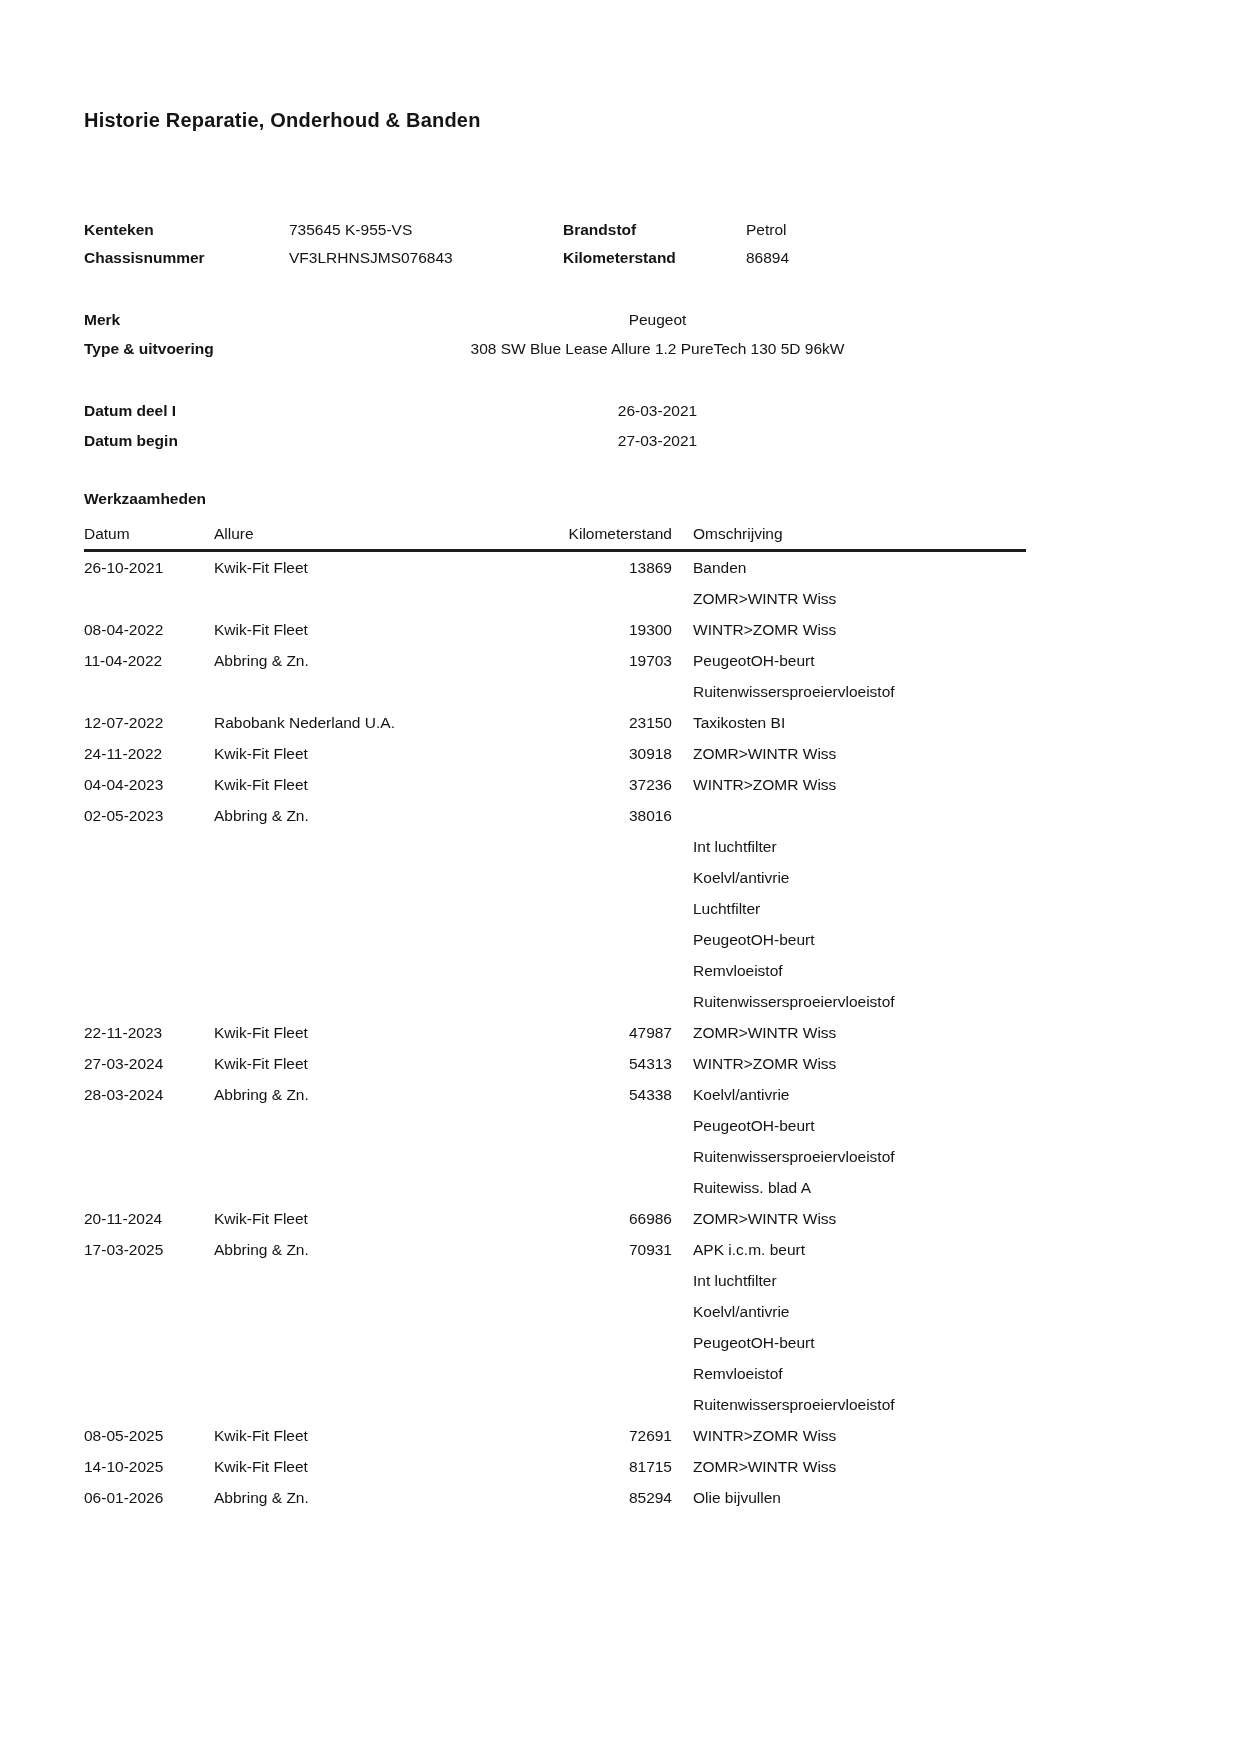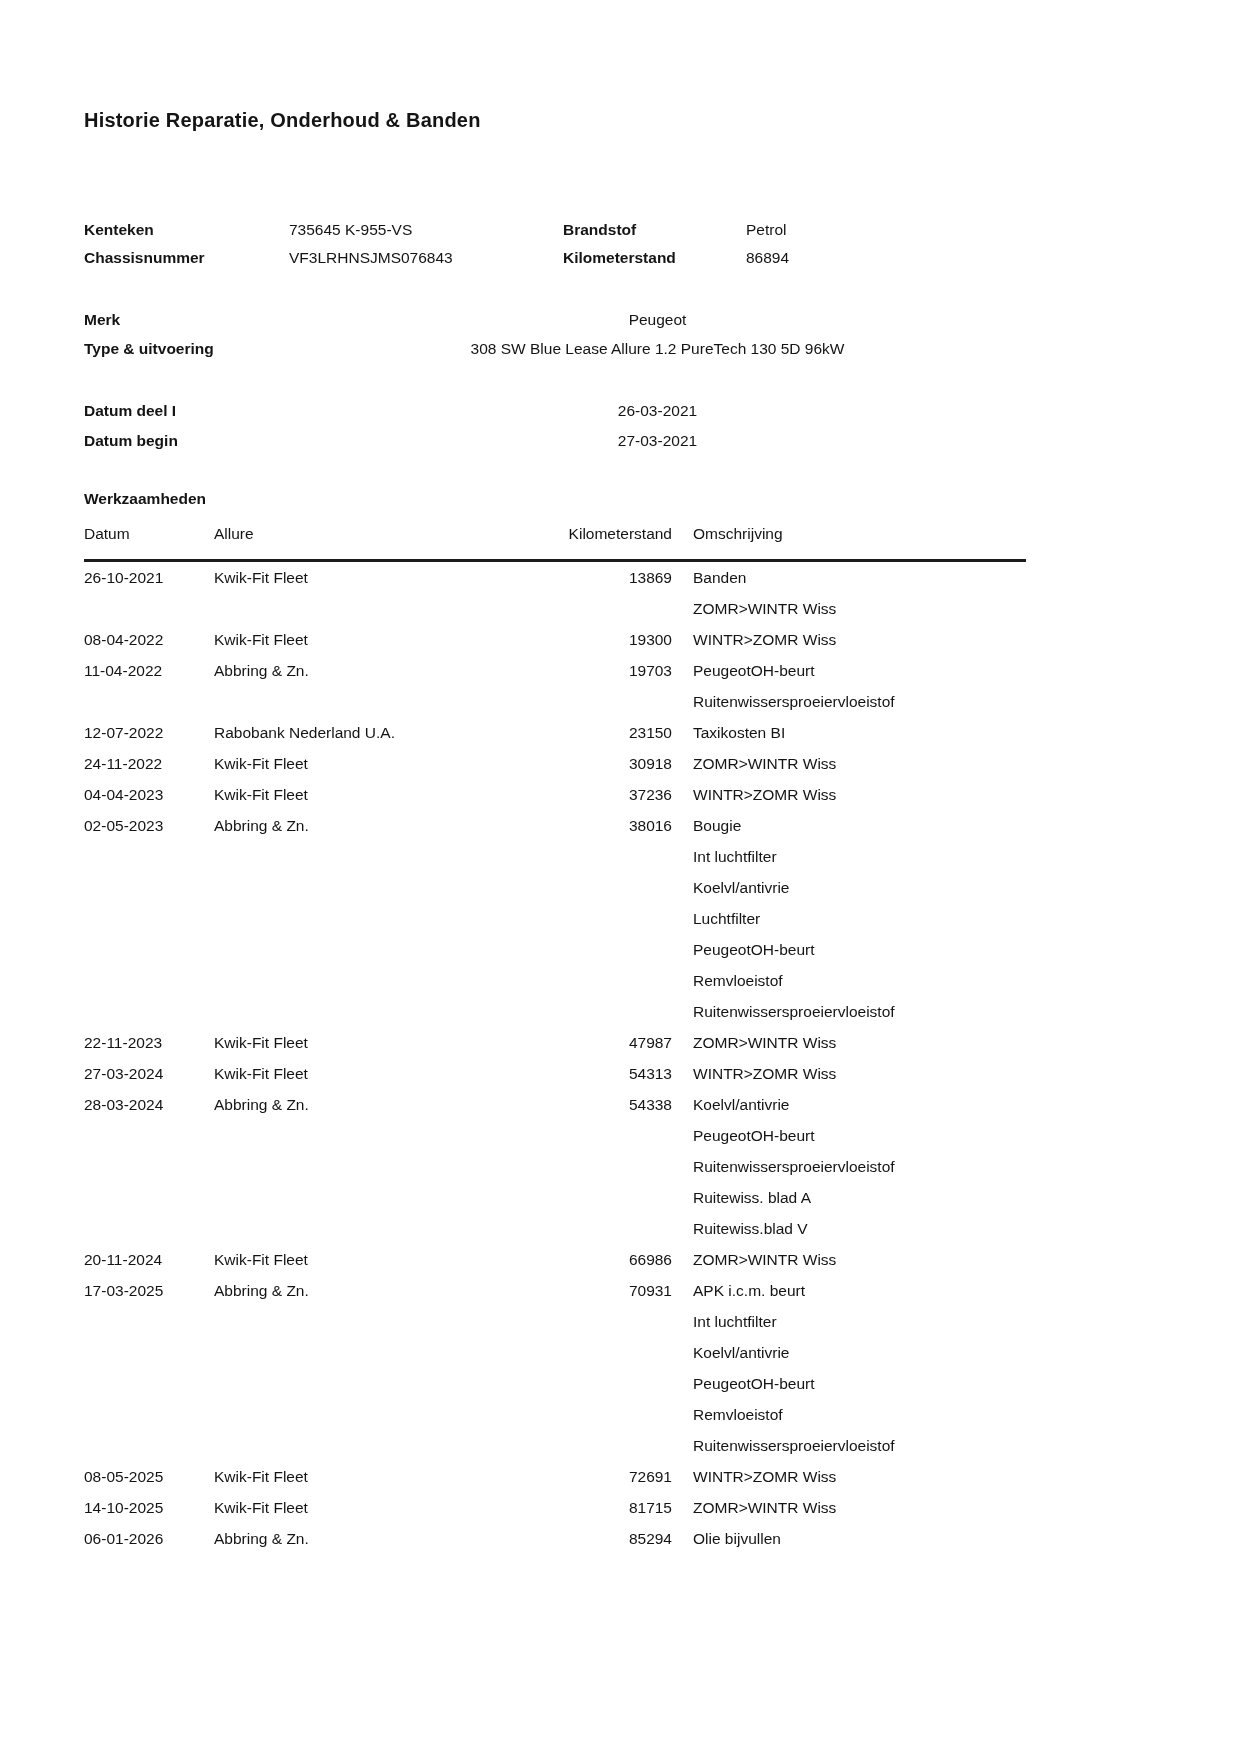--- a/index.html
+++ b/index.html
@@ -56,21 +56,21 @@
   }
   .work-table {
     width: 942px;
     font-size: 15.5px;
   }
   .thead {
     display: grid;
     grid-template-columns: 130px 331px 127px 1fr;
     margin-top: 6px;
     line-height: 28px;
-    padding-bottom: 11px;
+    padding-bottom: 1px;
     border-bottom: 3px solid #1c1c1c;
     white-space: nowrap;
   }
   .trow {
     display: grid;
     grid-template-columns: 130px 331px 127px 1fr;
     line-height: 31px;
     white-space: nowrap;
   }
   .c-km { text-align: right; }
@@ -171,21 +171,20 @@
         <div class="trow">
           <div class="c-date">04-04-2023</div>
           <div class="c-dealer">Kwik-Fit Fleet</div>
           <div class="c-km">37236</div>
           <div class="c-desc">WINTR&gt;ZOMR Wiss</div>
         </div>
         <div class="trow">
           <div class="c-date">02-05-2023</div>
           <div class="c-dealer">Abbring &amp; Zn.</div>
           <div class="c-km">38016</div>
-          <div class="c-desc">Bougie</div>
         </div>
         <div class="trow">
           <div class="c-date"></div>
           <div class="c-dealer"></div>
           <div class="c-km"></div>
           <div class="c-desc">Int luchtfilter</div>
         </div>
         <div class="trow">
           <div class="c-date"></div>
           <div class="c-dealer"></div>
@@ -249,21 +248,20 @@
         <div class="trow">
           <div class="c-date"></div>
           <div class="c-dealer"></div>
           <div class="c-km"></div>
           <div class="c-desc">Ruitewiss. blad A</div>
         </div>
         <div class="trow">
           <div class="c-date"></div>
           <div class="c-dealer"></div>
           <div class="c-km"></div>
-          <div class="c-desc">Ruitewiss.blad V</div>
         </div>
         <div class="trow">
           <div class="c-date">20-11-2024</div>
           <div class="c-dealer">Kwik-Fit Fleet</div>
           <div class="c-km">66986</div>
           <div class="c-desc">ZOMR&gt;WINTR Wiss</div>
         </div>
         <div class="trow">
           <div class="c-date">17-03-2025</div>
           <div class="c-dealer">Abbring &amp; Zn.</div>

